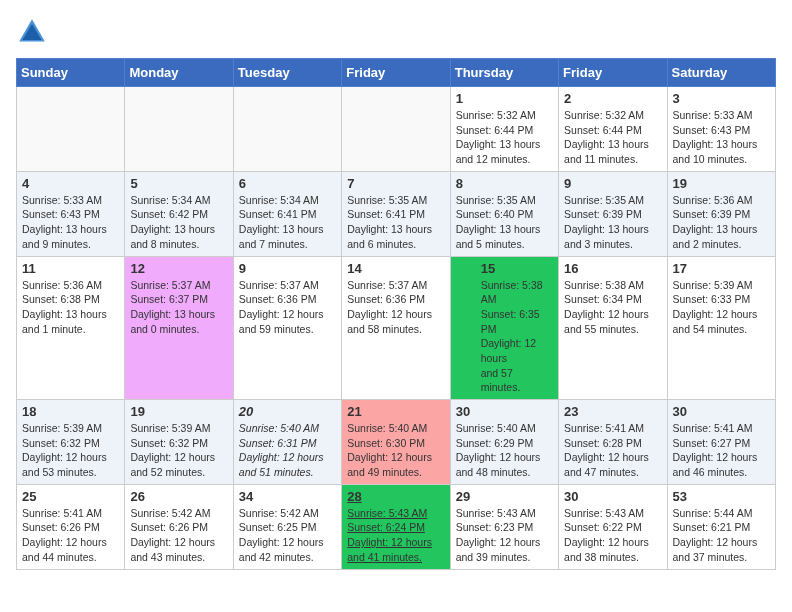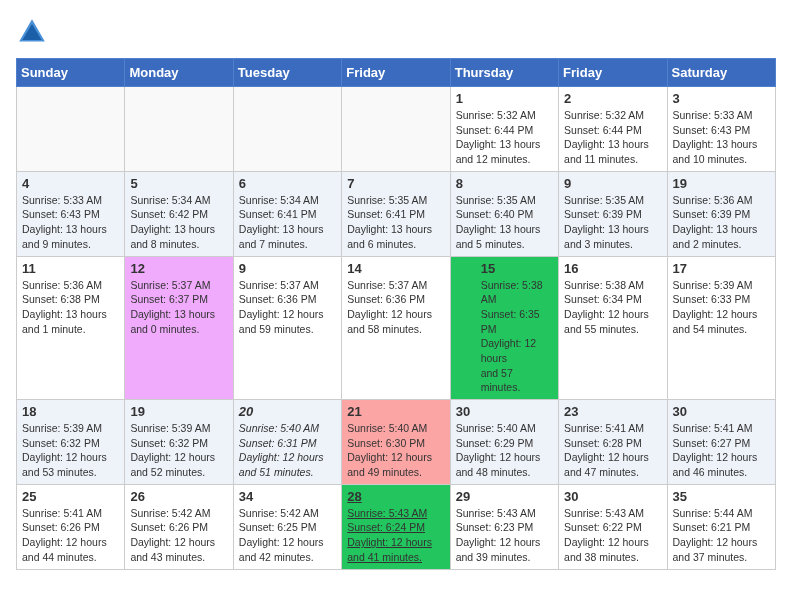--- a/index.html
+++ b/index.html
@@ -339,21 +339,21 @@
 and 39 minutes.</div>
         </td>
         <td style="background-color: rgb(255, 255, 255);">
           <span class="day-num">30</span>
           <div class="day-info" style="white-space: pre-line;">Sunrise: 5:43 AM
 Sunset: 6:22 PM
 Daylight: 12 hours
 and 38 minutes.</div>
         </td>
         <td style="background-color: rgb(255, 255, 255);">
-          <span class="day-num">35</span>
+          <span class="day-num">53</span>
           <div class="day-info" style="white-space: pre-line;">Sunrise: 5:44 AM
 Sunset: 6:21 PM
 Daylight: 12 hours
 and 37 minutes.</div>
         </td>
       </tr>
     </tbody>
 </table>
 
 </body></html>

